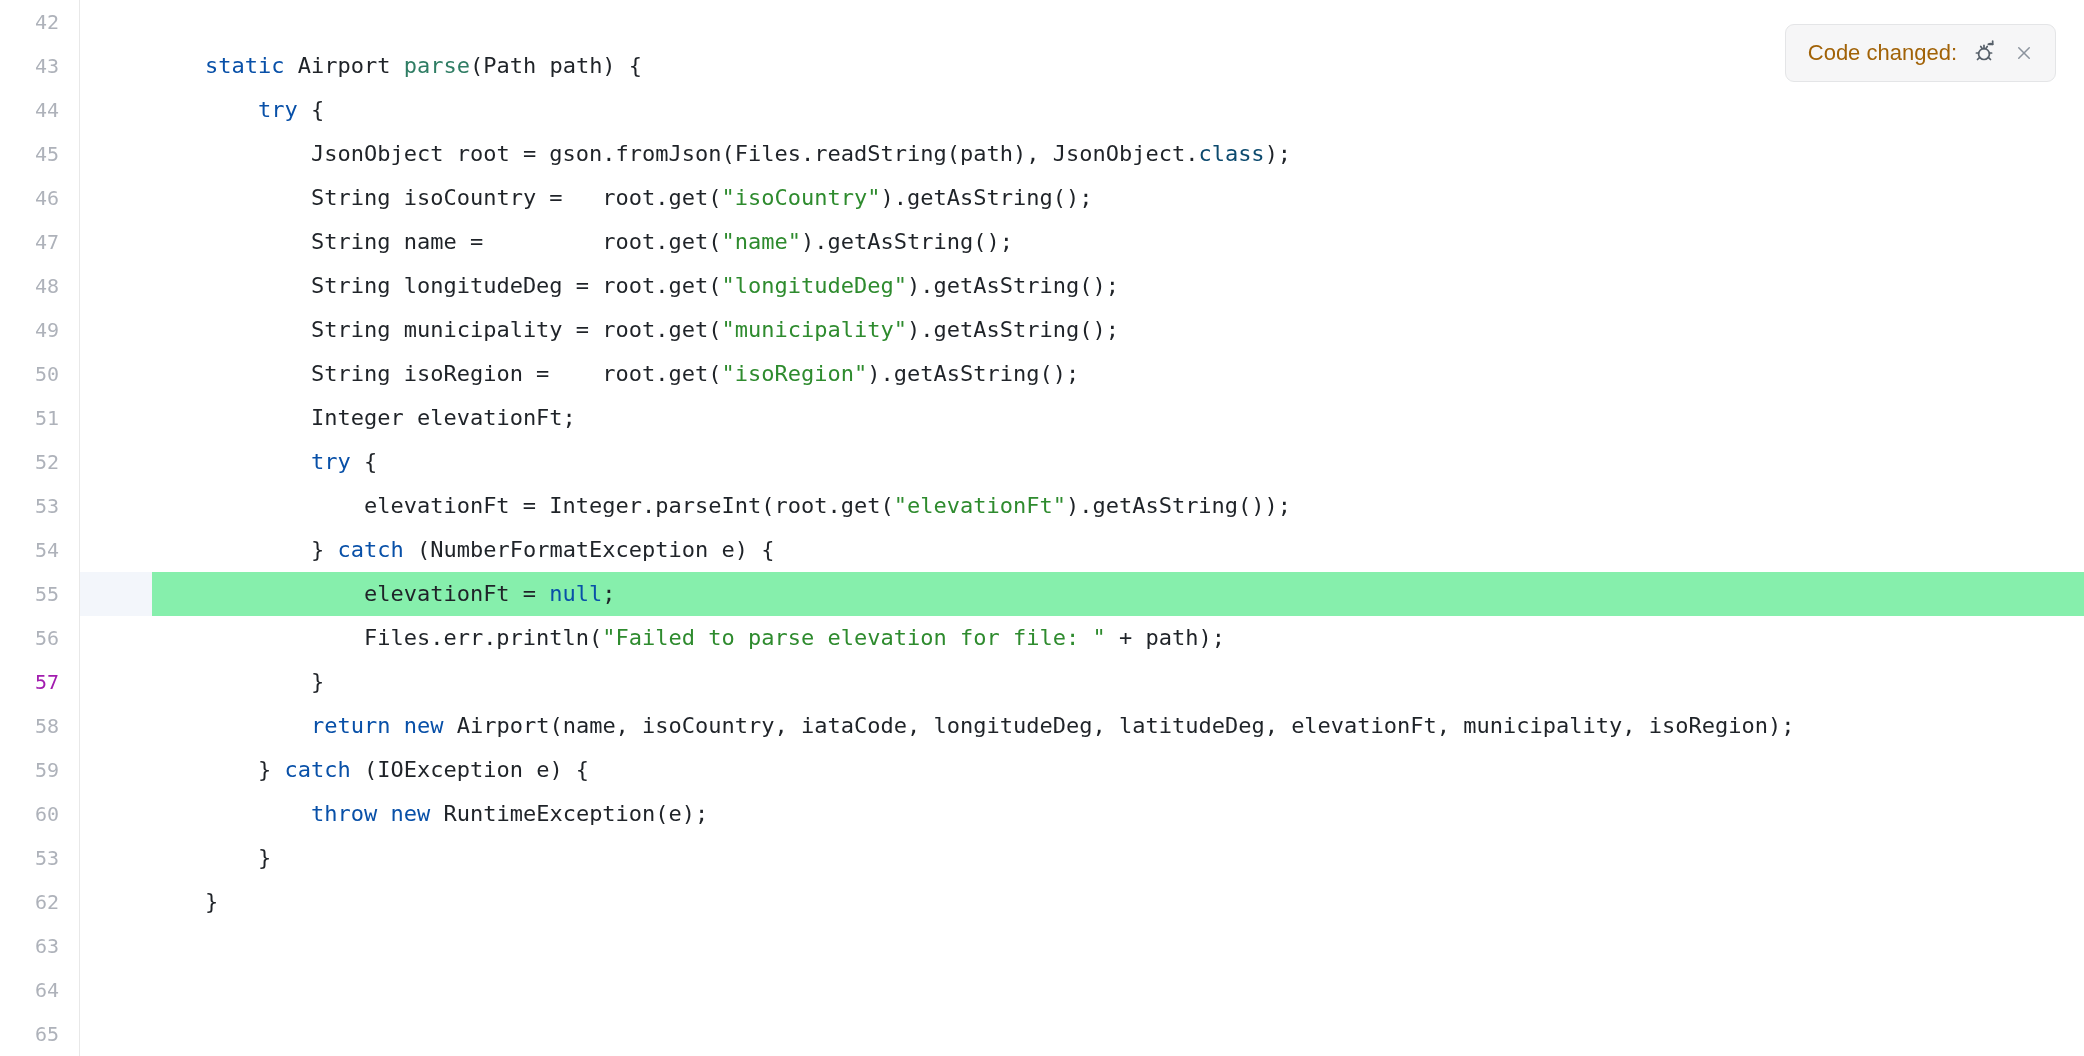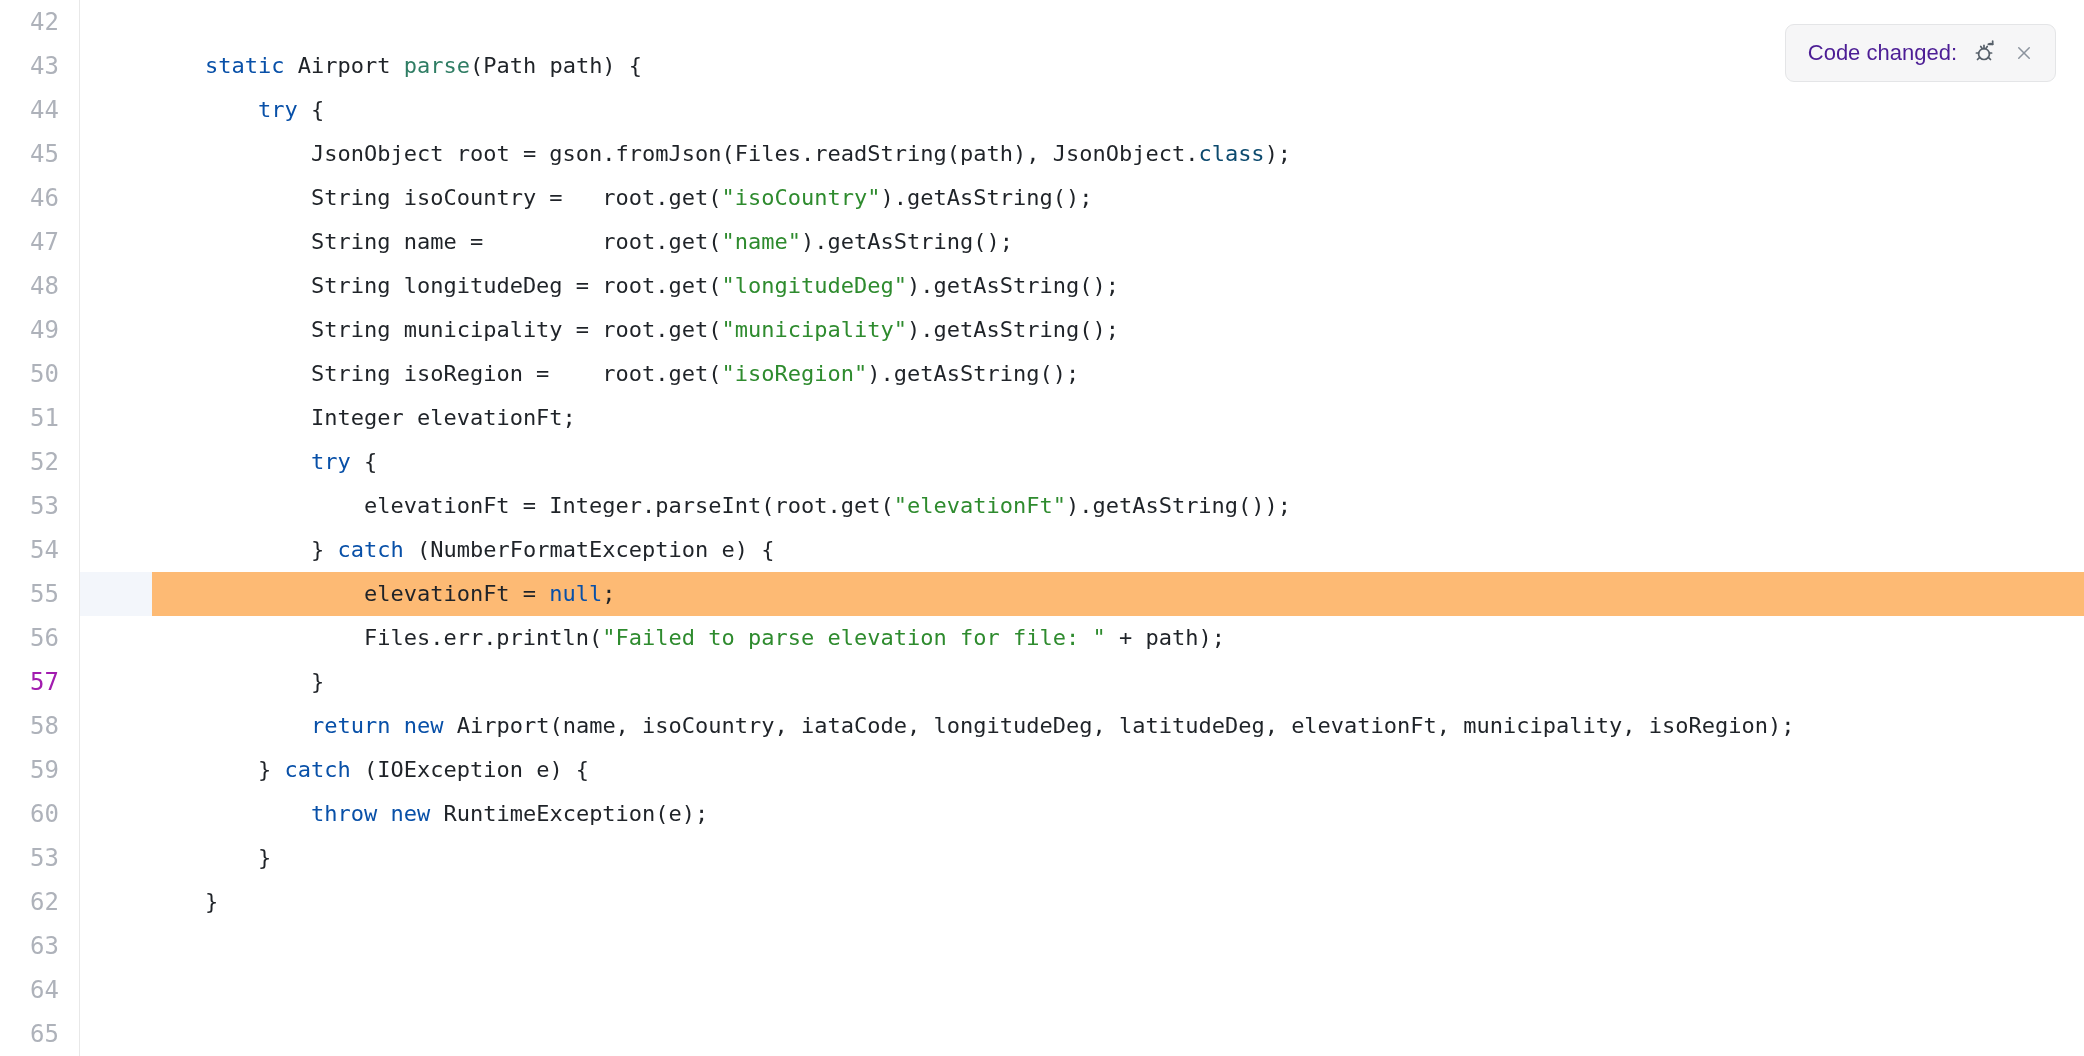--- a/index.html
+++ b/index.html
@@ -25,41 +25,41 @@
     padding-top: 0;
     text-align: right;
     color: #aeb2ba;
     user-select: none;
     border-right: 1px solid #e8e8e8;
   }
   .gutter .ln {
     height: 44px;
     line-height: 44px;
     padding-right: 20px;
-    font-size: 24px;
+    font-size: 20px;
   }
   .gutter .ln.active {
     color: #a21caf;
   }
   .code {
     flex: 1;
     position: relative;
     padding-left: 72px;
     padding-top: 0;
   }
   .line {
     height: 44px;
     line-height: 44px;
     white-space: pre;
     font-size: 22px;
     color: #1f2328;
     position: relative;
   }
   .line.highlight {
-    background: #fdba74;
+    background: #86efac;
   }
   .line.highlight::before {
     content: "";
     position: absolute;
     left: -72px;
     width: 72px;
     top: 0;
     bottom: 0;
     background: #f3f6fb;
   }
@@ -79,21 +79,21 @@
     right: 28px;
     height: 58px;
     background: #f6f6f7;
     border: 1px solid #e4e5e7;
     border-radius: 9px;
     display: flex;
     align-items: center;
     padding: 0 18px 0 22px;
     font-family: -apple-system, BlinkMacSystemFont, "Segoe UI", sans-serif;
     font-size: 22px;
-    color: #4c1d95;
+    color: #a16207;
     gap: 14px;
   }
   .notif .icon {
     display: inline-flex;
     align-items: center;
     justify-content: center;
     color: #57606a;
   }
   .notif .close {
     color: #8c949e;

